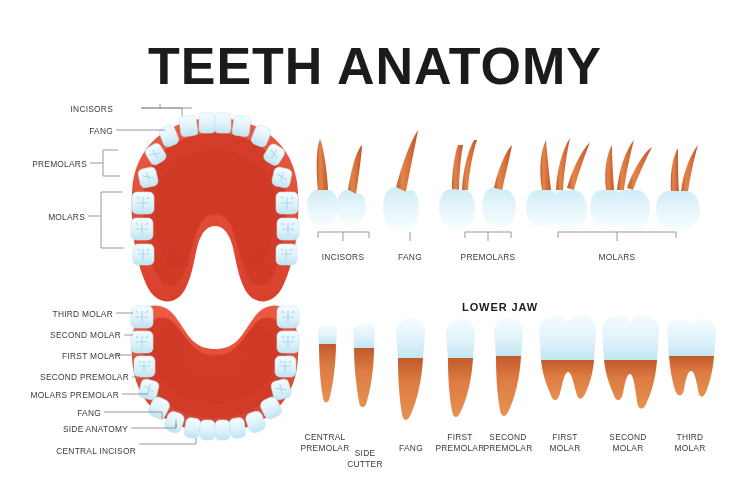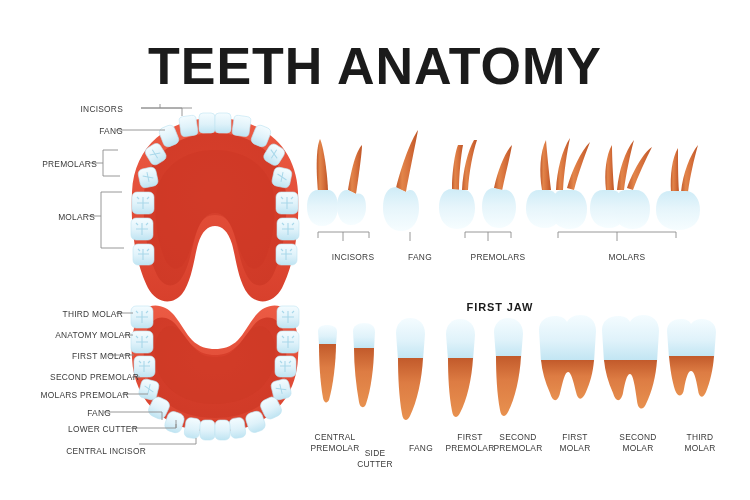--- a/index.html
+++ b/index.html
@@ -11,21 +11,21 @@
     position:absolute;left:0;top:36px;width:750px;text-align:center;
     font-size:52px;font-weight:700;letter-spacing:1px;color:#1b1b1b;
     font-family:"Liberation Sans","DejaVu Sans",sans-serif;
   }
   .jaw-heading{
     position:absolute;text-align:center;font-size:11px;font-weight:700;
     letter-spacing:.9px;color:#1b1b1b;
   }
   .lbl{
     position:absolute;font-size:8.4px;letter-spacing:.25px;color:#3a3a3a;
-    white-space:nowrap;line-height:10.5px;padding-left:10px;
+    white-space:nowrap;line-height:10.5px;
   }
   .lbl.r{text-align:right;}
   .lbl.c{text-align:center;}
   svg{display:block;}
   .svg-abs{position:absolute;left:0;top:0;}
 </style>
 </head>
 <body>
 
 <div id="stage">
@@ -356,35 +356,35 @@
       </g>
 
       <g>
         <path d="M667 331 C667 323 673 319 681 319 C686 319 690 321 691 324 C693 321 697 319 702 319 C710 319 716 324 716 332 L714 358 L669 358 Z" fill="url(#gEnamel)"></path>
         <path d="M669 356 L714 356 C713 370 710 382 706 392 C703 399 699 398 698 390 C696 378 694 371 691 371 C688 371 686 378 684 389 C683 397 678 398 675 390 C672 381 670 368 669 356 Z" fill="url(#gRootV)"></path>
       </g>
     </g>
   </svg>
 
   <div class="jaw-heading" style="left:400px;top:301px;width:200px;">
-    <span>FIRST JAW</span>
+    <span>LOWER JAW</span>
   </div>
 
   <div class="lbl r" style="left:0px;top:104px;width:113px;">INCISORS</div>
   <div class="lbl r" style="left:0px;top:126px;width:113px;">FANG</div>
   <div class="lbl r" style="left:0px;top:159px;width:87px;">PREMOLARS</div>
   <div class="lbl r" style="left:0px;top:212px;width:85px;">MOLARS</div>
 
   <div class="lbl r" style="left:0px;top:309px;width:113px;">THIRD MOLAR</div>
-  <div class="lbl r" style="left:0px;top:330px;width:121px;">ANATOMY MOLAR</div>
+  <div class="lbl r" style="left:0px;top:330px;width:121px;">SECOND MOLAR</div>
   <div class="lbl r" style="left:15px;top:351px;width:106px;">FIRST MOLAR</div>
   <div class="lbl r" style="left:0px;top:372px;width:129px;">SECOND PREMOLAR</div>
   <div class="lbl r" style="left:0px;top:390px;width:119px;">MOLARS PREMOLAR</div>
   <div class="lbl r" style="left:0px;top:408px;width:101px;">FANG</div>
-  <div class="lbl r" style="left:0px;top:424px;width:128px;">LOWER CUTTER</div>
+  <div class="lbl r" style="left:0px;top:424px;width:128px;">SIDE ANATOMY</div>
   <div class="lbl r" style="left:0px;top:440px;width:136px;margin-top:6px;">CENTRAL INCISOR</div>
 
   <div class="lbl c" style="left:303px;top:252px;width:80px;">INCISORS</div>
   <div class="lbl c" style="left:370px;top:252px;width:80px;">FANG</div>
   <div class="lbl c" style="left:448px;top:252px;width:80px;">PREMOLARS</div>
   <div class="lbl c" style="left:577px;top:252px;width:80px;">MOLARS</div>
 
   <div class="lbl c" style="left:296px;top:432px;width:58px;">
     <div>CENTRAL</div>
     <div>PREMOLAR</div>

